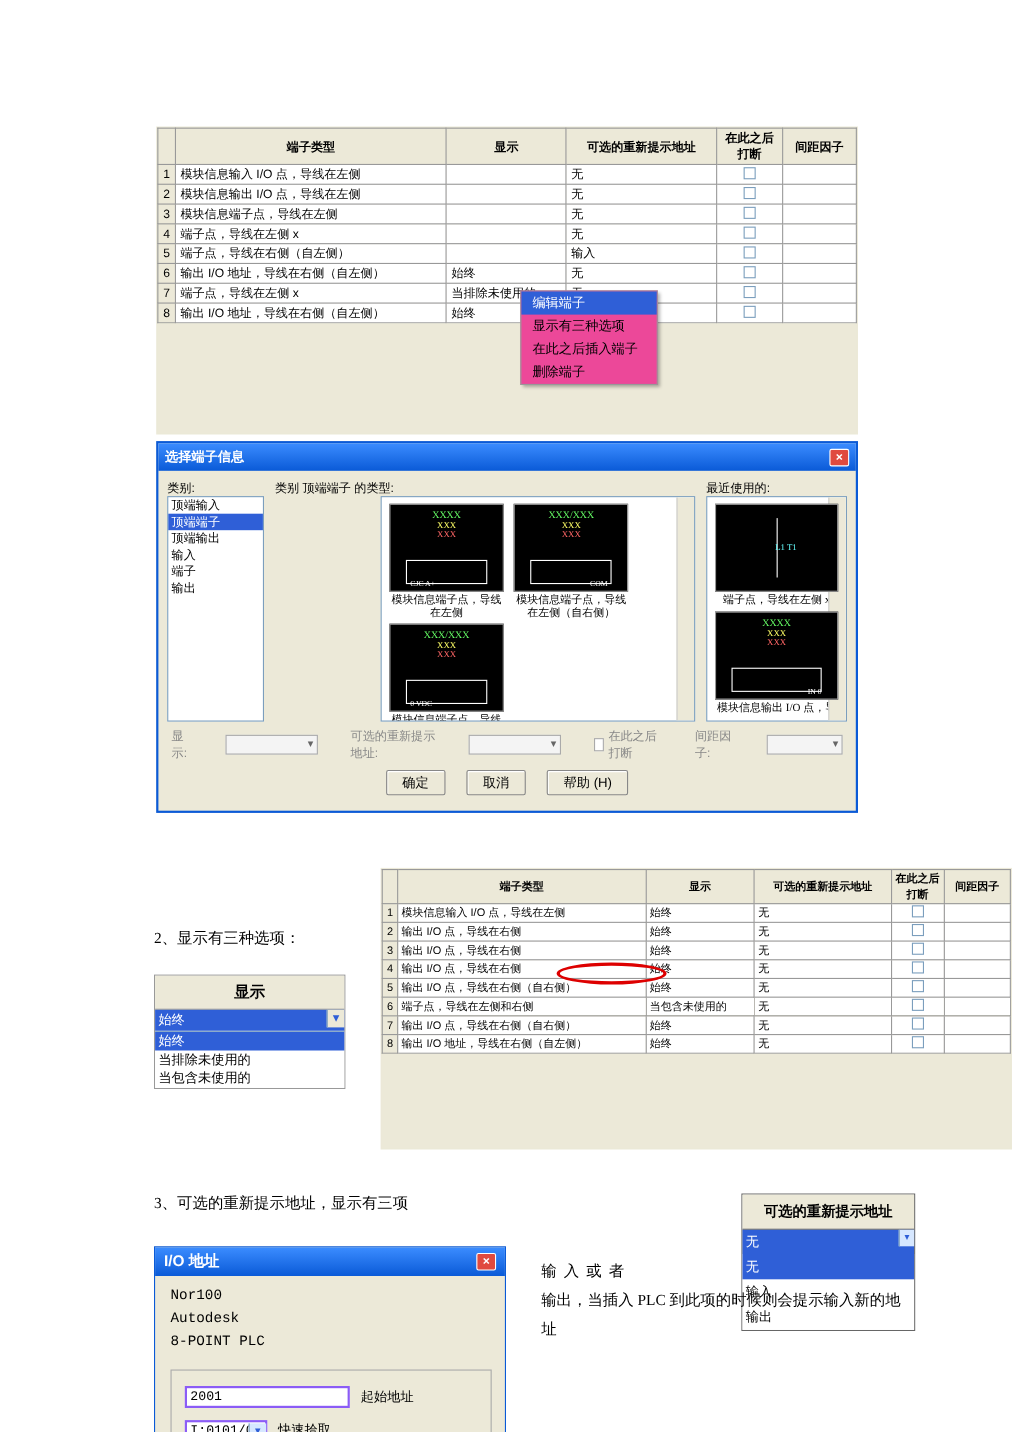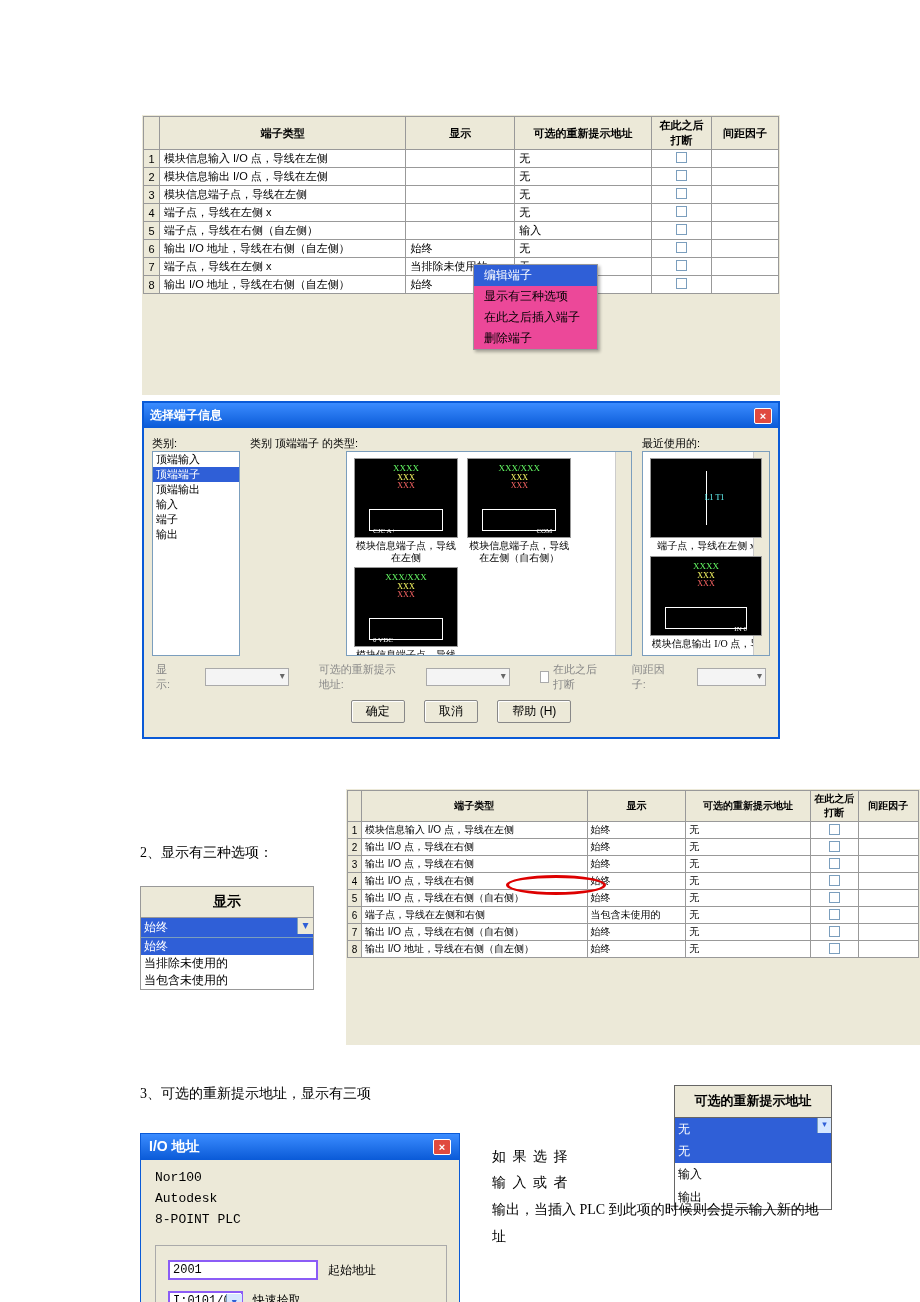--- a/index.html
+++ b/index.html
@@ -414,20 +414,19 @@
           <div class="sel">无</div>
           <div class="arr">▾</div>
         </div>
         <div class="list">
           <div class="sel">无</div>
           <div>输入</div>
           <div>输出</div>
         </div>
       </div>
       <div style="position:relative; top:-72px;">
-        <div class="para">如 果 选 择</div>
         <div class="para">输 入 或 者</div>
         <div style="letter-spacing:0;">输出，当插入 PLC 到此项的时候则会提示输入新的地址</div>
       </div>
     </div>
   </div>
 
 </div>
 
 </body></html>

